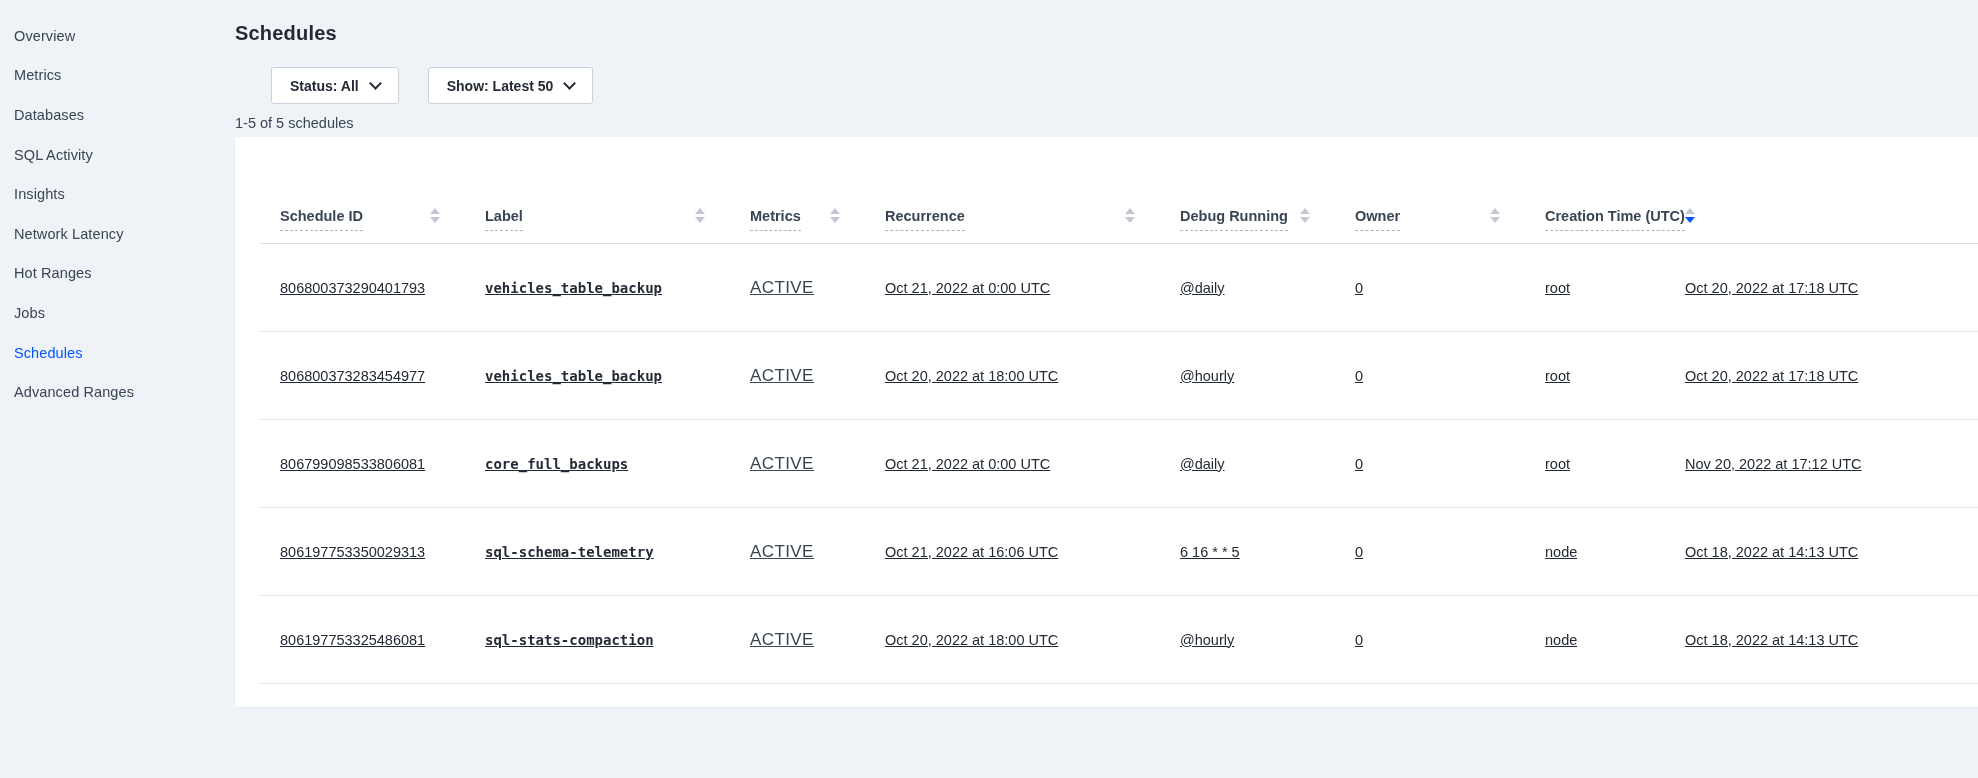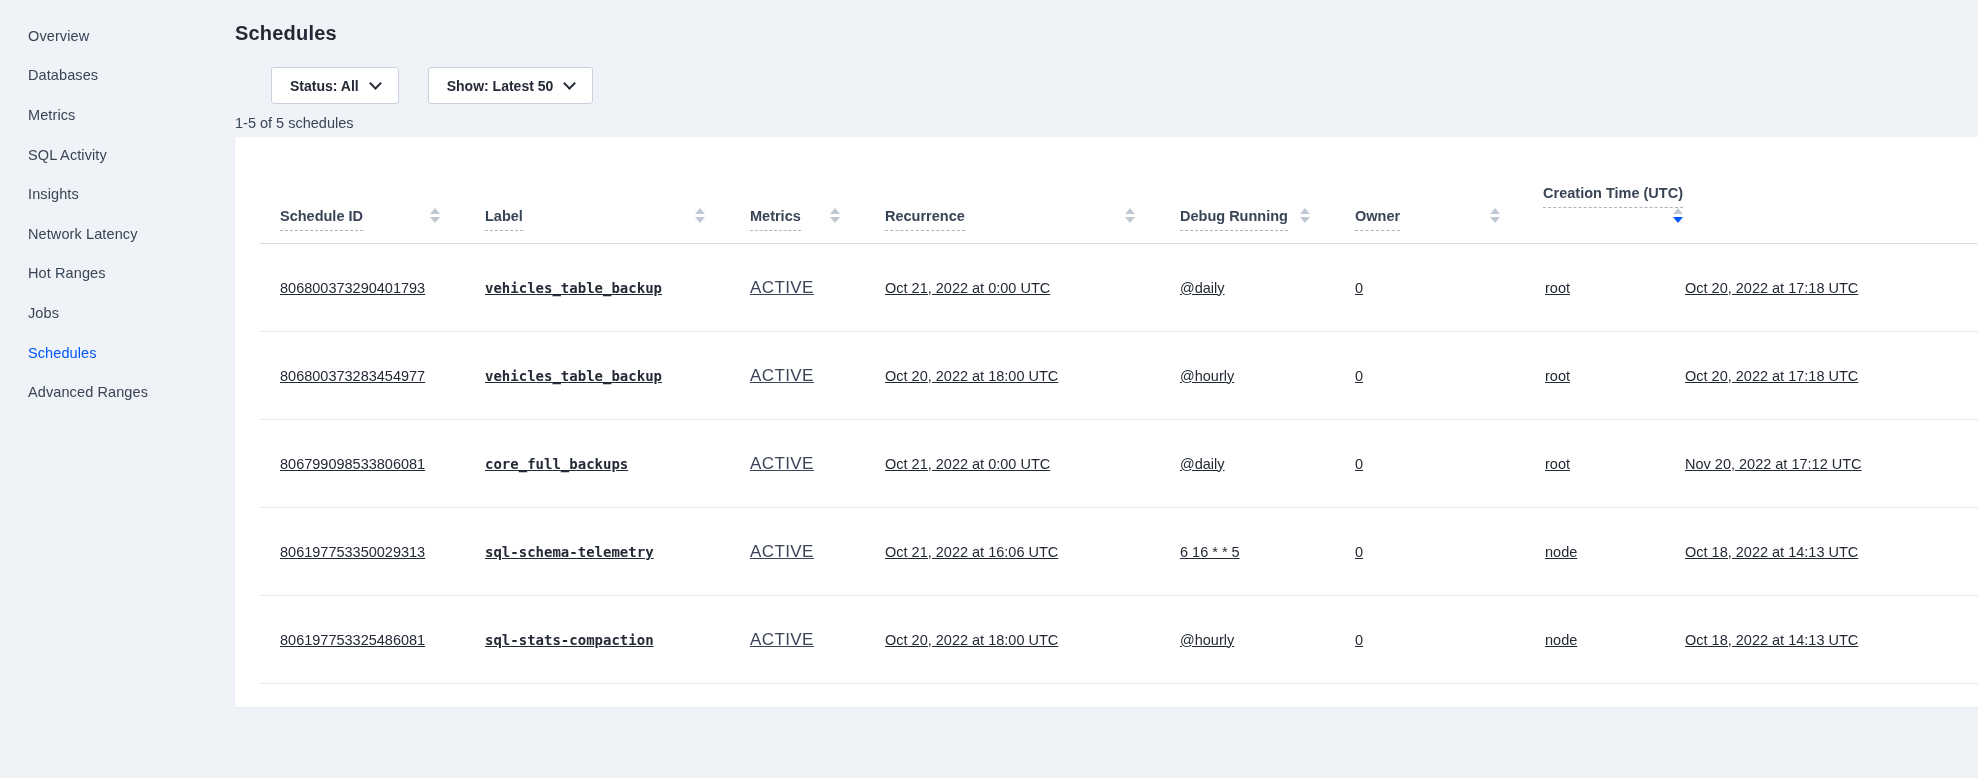--- a/index.html
+++ b/index.html
@@ -6,21 +6,21 @@
   html, body { width: 1978px; height: 778px; overflow: hidden; }
   body {
     background: var(--background, #eff3f7);
     font-family: "Liberation Sans", sans-serif;
     color: var(--text-primary, #242a35);
     position: relative;
   }
 
   
   .sidebar {
-    position: absolute; left: 28px; top: 16px; width: 195px;
+    position: absolute; left: 14px; top: 16px; width: 195px;
   }
   .sidebar-item {
     height: 39.6px; display: flex; align-items: center;
     font-size: 14.5px; color: var(--text-secondary, #394455);
     cursor: pointer; letter-spacing: .1px;
   }
   .sidebar-item.active { color: var(--active-blue, #0055ff); }
 
   
   .main { position: absolute; left: 235px; top: 0; width: 1698px; }
@@ -63,21 +63,21 @@
     padding-left: 20px;
   }
   .thead {
     height: 107px; align-items: end;
     border-bottom: 1px solid #d9dfe8;
   }
   .th {
     display: flex; align-items: flex-end; justify-content: space-between;
     padding-bottom: 12px; padding-right: 45px; cursor: pointer;
   }
-  .th:last-child { padding-right: 2px; flex-direction: column; }
+  .th:last-child { padding-right: 2px; }
   .col-label {
     font-size: 14.5px; font-weight: 700; color: var(--text-secondary, #394455);
     padding-bottom: 6px; border-bottom: 1px dashed #aab4c2;
     white-space: nowrap;
   }
   .sortcarets { display: flex; flex-direction: column; gap: 3px; margin-bottom: 8px; }
   .caret { width: 0; height: 0; border-left: 5px solid transparent; border-right: 5px solid transparent; }
   .caret.up   { border-bottom: 6px solid var(--caret-gray, #c0c8d4); }
   .caret.down { border-top: 6px solid var(--caret-gray, #c0c8d4); }
   .th.desc .caret.down { border-top-color: var(--active-blue, #0055ff); }
@@ -92,22 +92,22 @@
     font-family: "DejaVu Sans Mono", monospace;
     font-weight: 700; font-size: 14px; color: var(--text-primary, #242a35);
   }
   .td.status { font-size: 17px; letter-spacing: .4px; color: var(--text-secondary, #394455); }
 </style>
 </head>
 <body>
 
 <nav class="sidebar">
   <div class="sidebar-item">Overview</div>
+  <div class="sidebar-item">Metrics</div>
   <div class="sidebar-item">Databases</div>
-  <div class="sidebar-item">Metrics</div>
   <div class="sidebar-item">SQL Activity</div>
   <div class="sidebar-item">Insights</div>
   <div class="sidebar-item">Network Latency</div>
   <div class="sidebar-item">Hot Ranges</div>
   <div class="sidebar-item">Jobs</div>
   <div class="sidebar-item active">Schedules</div>
   <div class="sidebar-item">Advanced Ranges</div>
 </nav>
 
 <main class="main">

